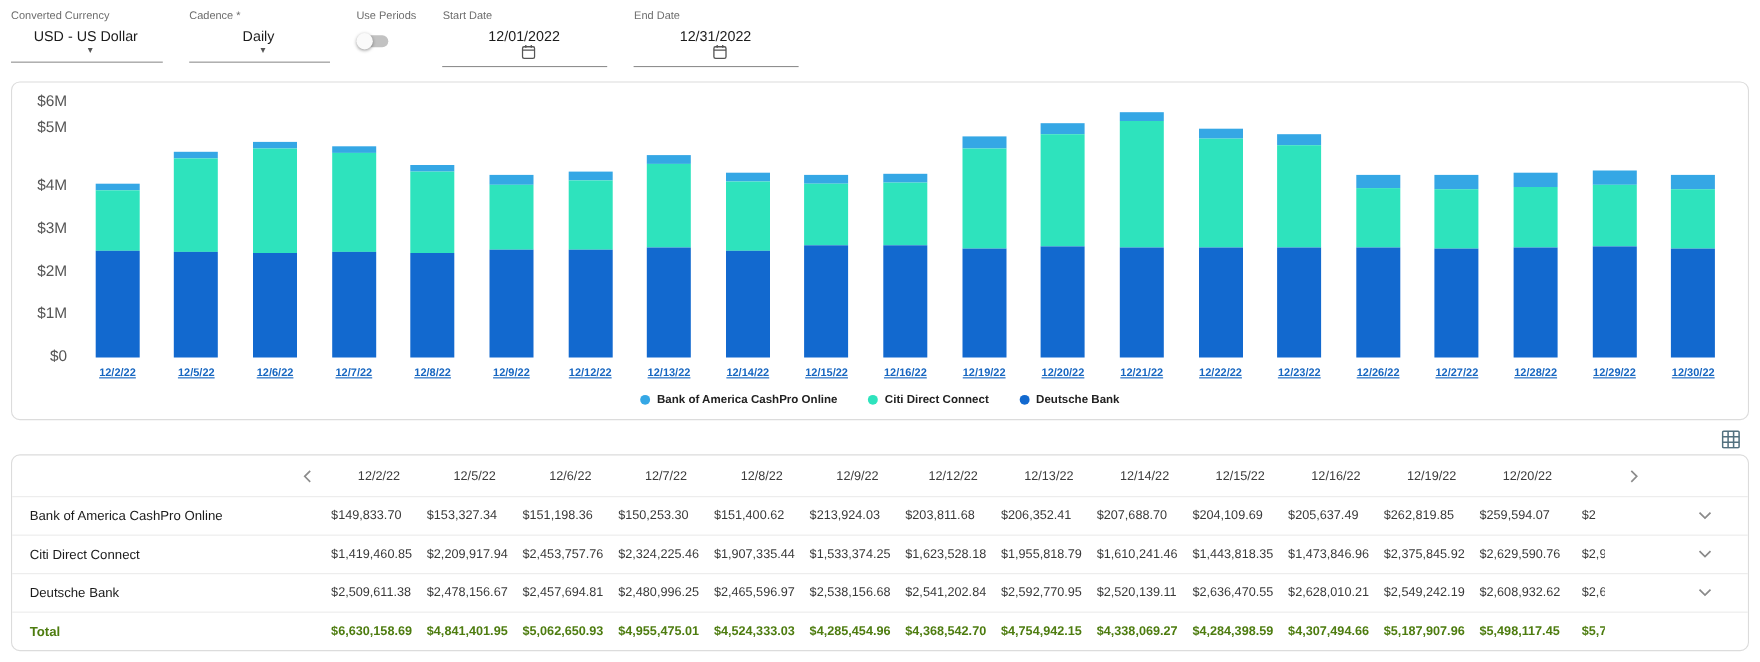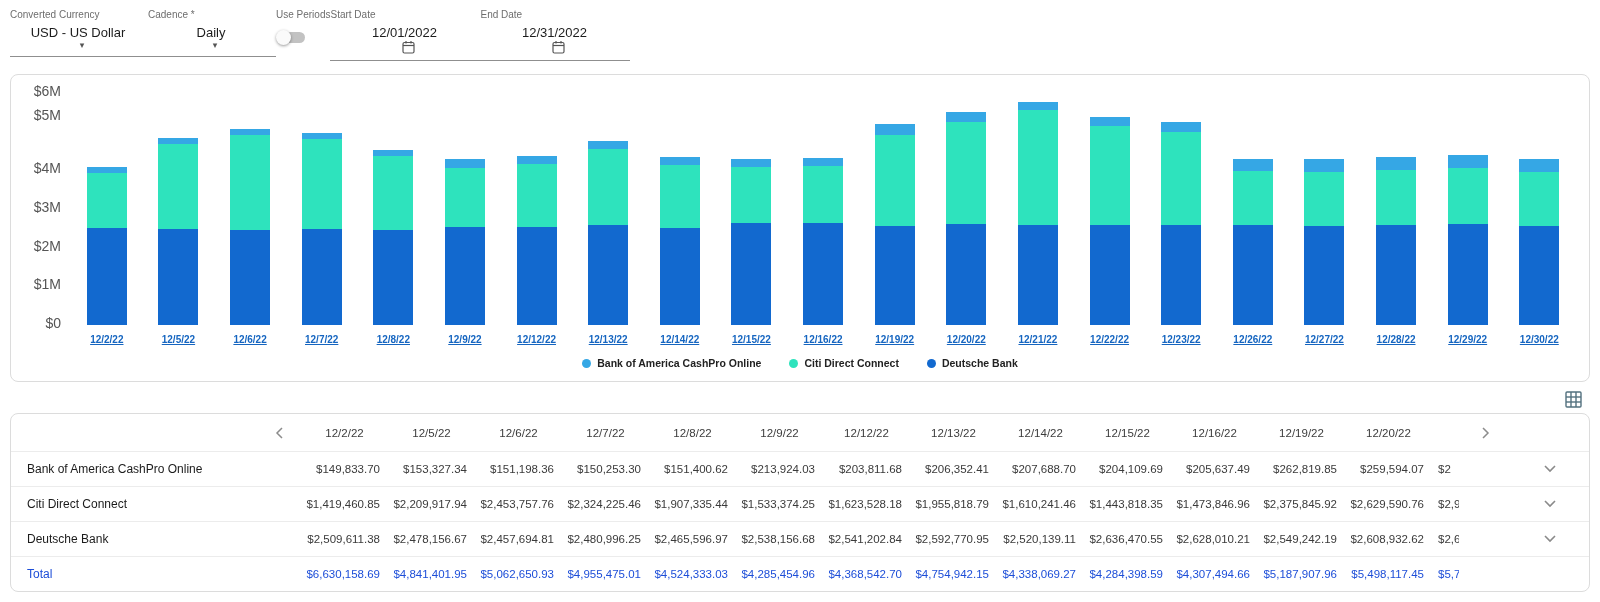--- a/index.html
+++ b/index.html
@@ -5,21 +5,21 @@
   * { box-sizing: border-box; margin: 0; padding: 0; }
   html, body { width: 1600px; height: 602px; }
   body {
     font-family: "Liberation Sans", sans-serif;
     background: #ffffff;
     overflow: hidden;
     color: #1c1c1c;
   }
 
   
-  .toolbar { display: flex; align-items: flex-start; padding: 9px 0 0 10px; }
+  .toolbar { display: flex; align-items: flex-start; gap: 24px; padding: 9px 0 0 10px; }
   .field { display: flex; flex-direction: column; }
   .field-label { font-size: 10px; color: #6d6d6d; }
   .field-control {
     display: flex; align-items: center; justify-content: space-between;
     border-bottom: 1px solid #8f8f8f;
     padding: 4px 2px 6px 0;
     font-size: 13px; color: #1c1c1c; margin-top: 1px;
     cursor: pointer;
     flex-direction: column;
   }
@@ -59,25 +59,25 @@
   .t-head { border-top: none; height: 37px; }
   .t-label {
     width: 290px; flex: none; padding-left: 16px; font-size: 12px; color: #1b1b1b;
     display: flex; align-items: center; justify-content: space-between;
   }
   .t-head-label { justify-content: flex-end; padding-right: 14px; }
   .t-viewport { width: 1158px; flex: none; overflow: hidden; }
   .t-cells { display: flex; width: max-content; }
   .t-cell { width: 87px; flex: none; font-size: 11.5px; white-space: nowrap; }
   .t-head-cell { text-align: center; color: #3c3c3c; }
-  .t-val { text-align: right; padding-right: 8px; color: #3a3a3a; }
+  .t-val { padding-right: 8px; color: #3a3a3a; }
   .t-clip { text-align: left; padding-left: 6px; }
   .t-nav { width: 52px; flex: none; display: flex; justify-content: center; }
   .t-expand { flex: 1; display: flex; justify-content: center; }
-  .t-total .t-val, .t-total .t-label { font-weight: normal; color: #1d4ed8; }
+  .t-total .t-val, .t-total .t-label { font-weight: bold; color: #4d7c0f; }
   .nav-btn, .chev { cursor: pointer; display: inline-flex; align-items: center; }
 </style>
 </head>
 <body>
 
 <div class="toolbar">
 
   <div class="field" style="width:138px">
     <div class="field-label">Converted Currency</div>
     <div class="field-control">

